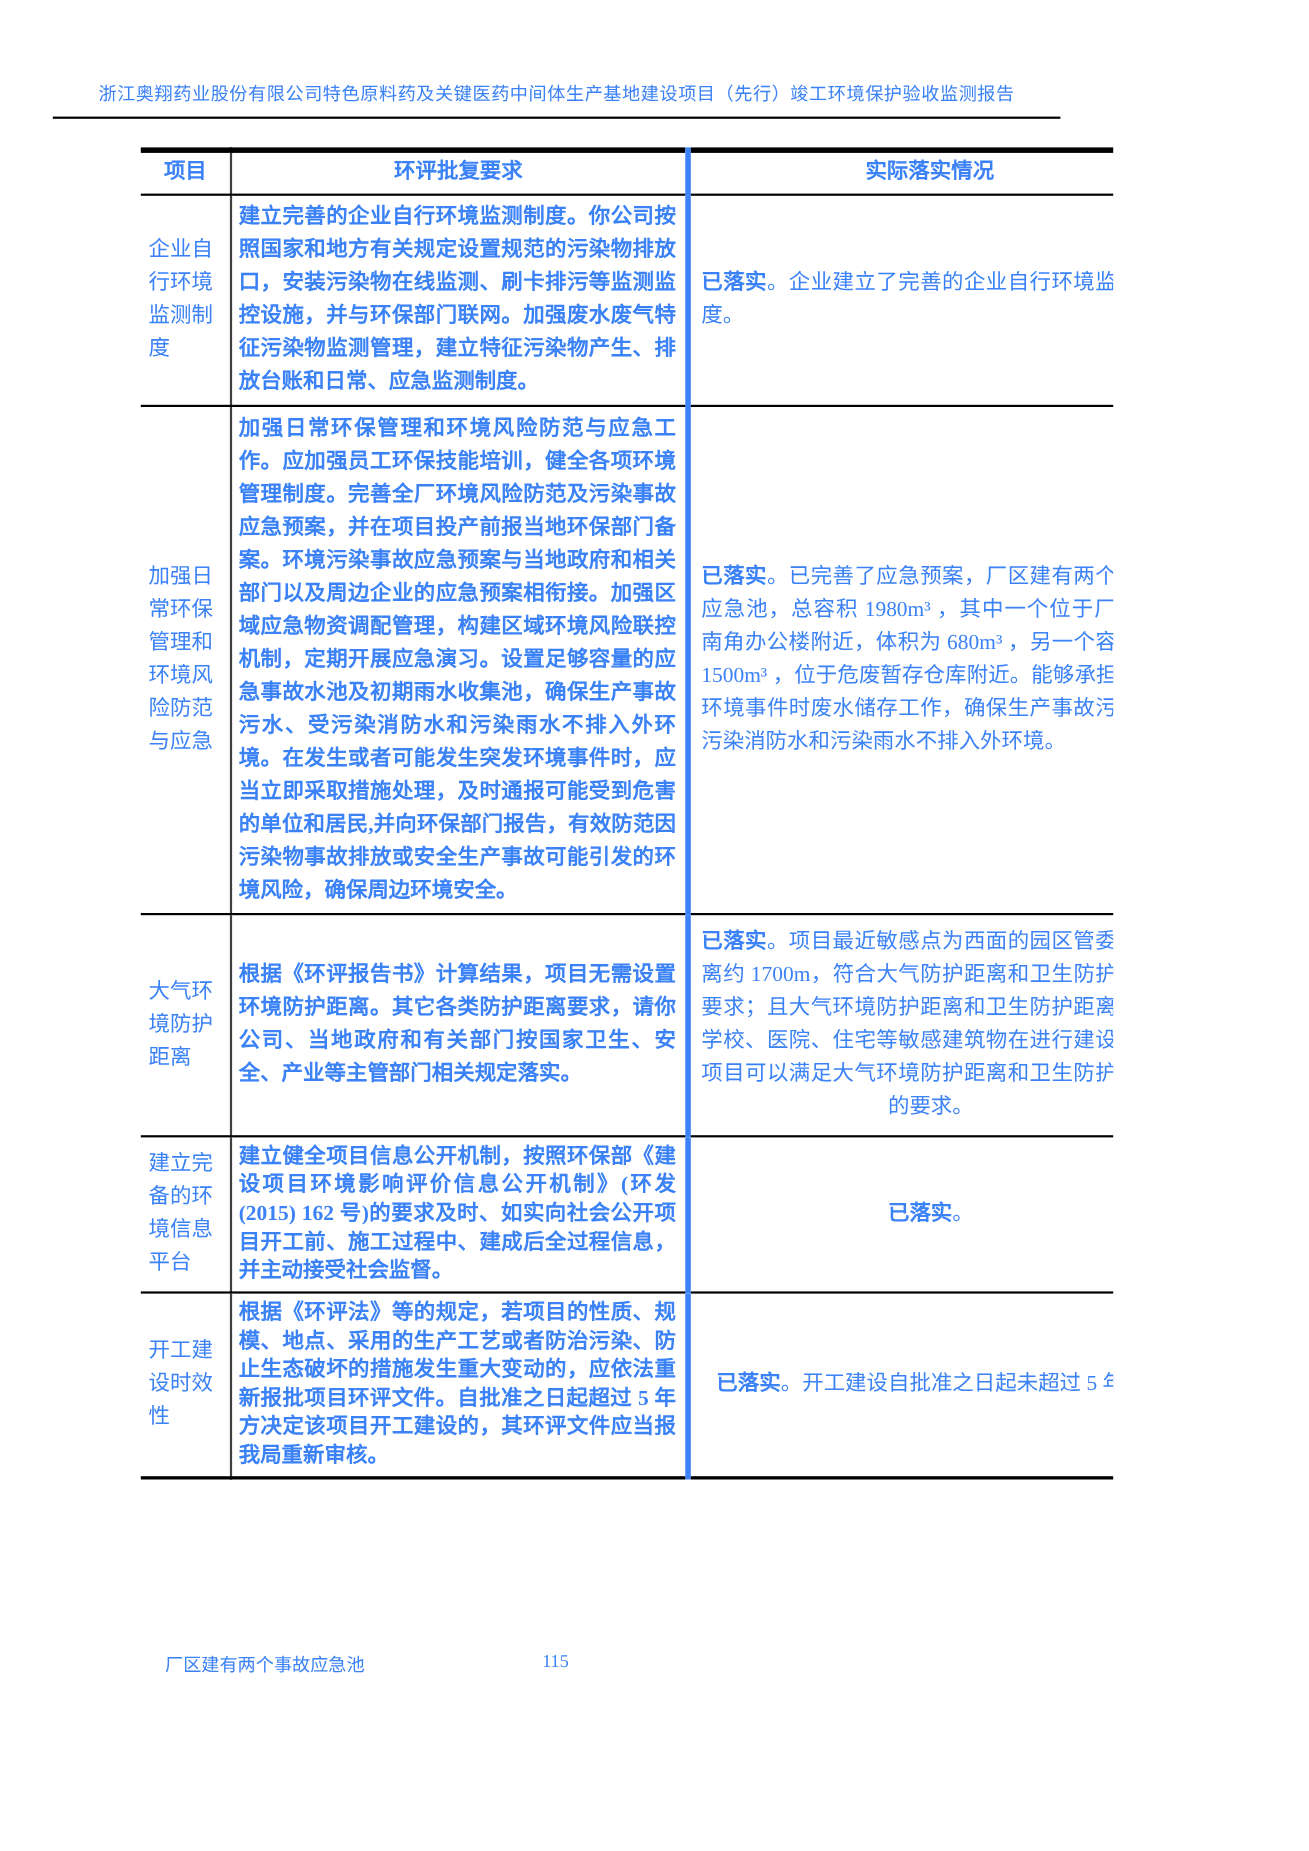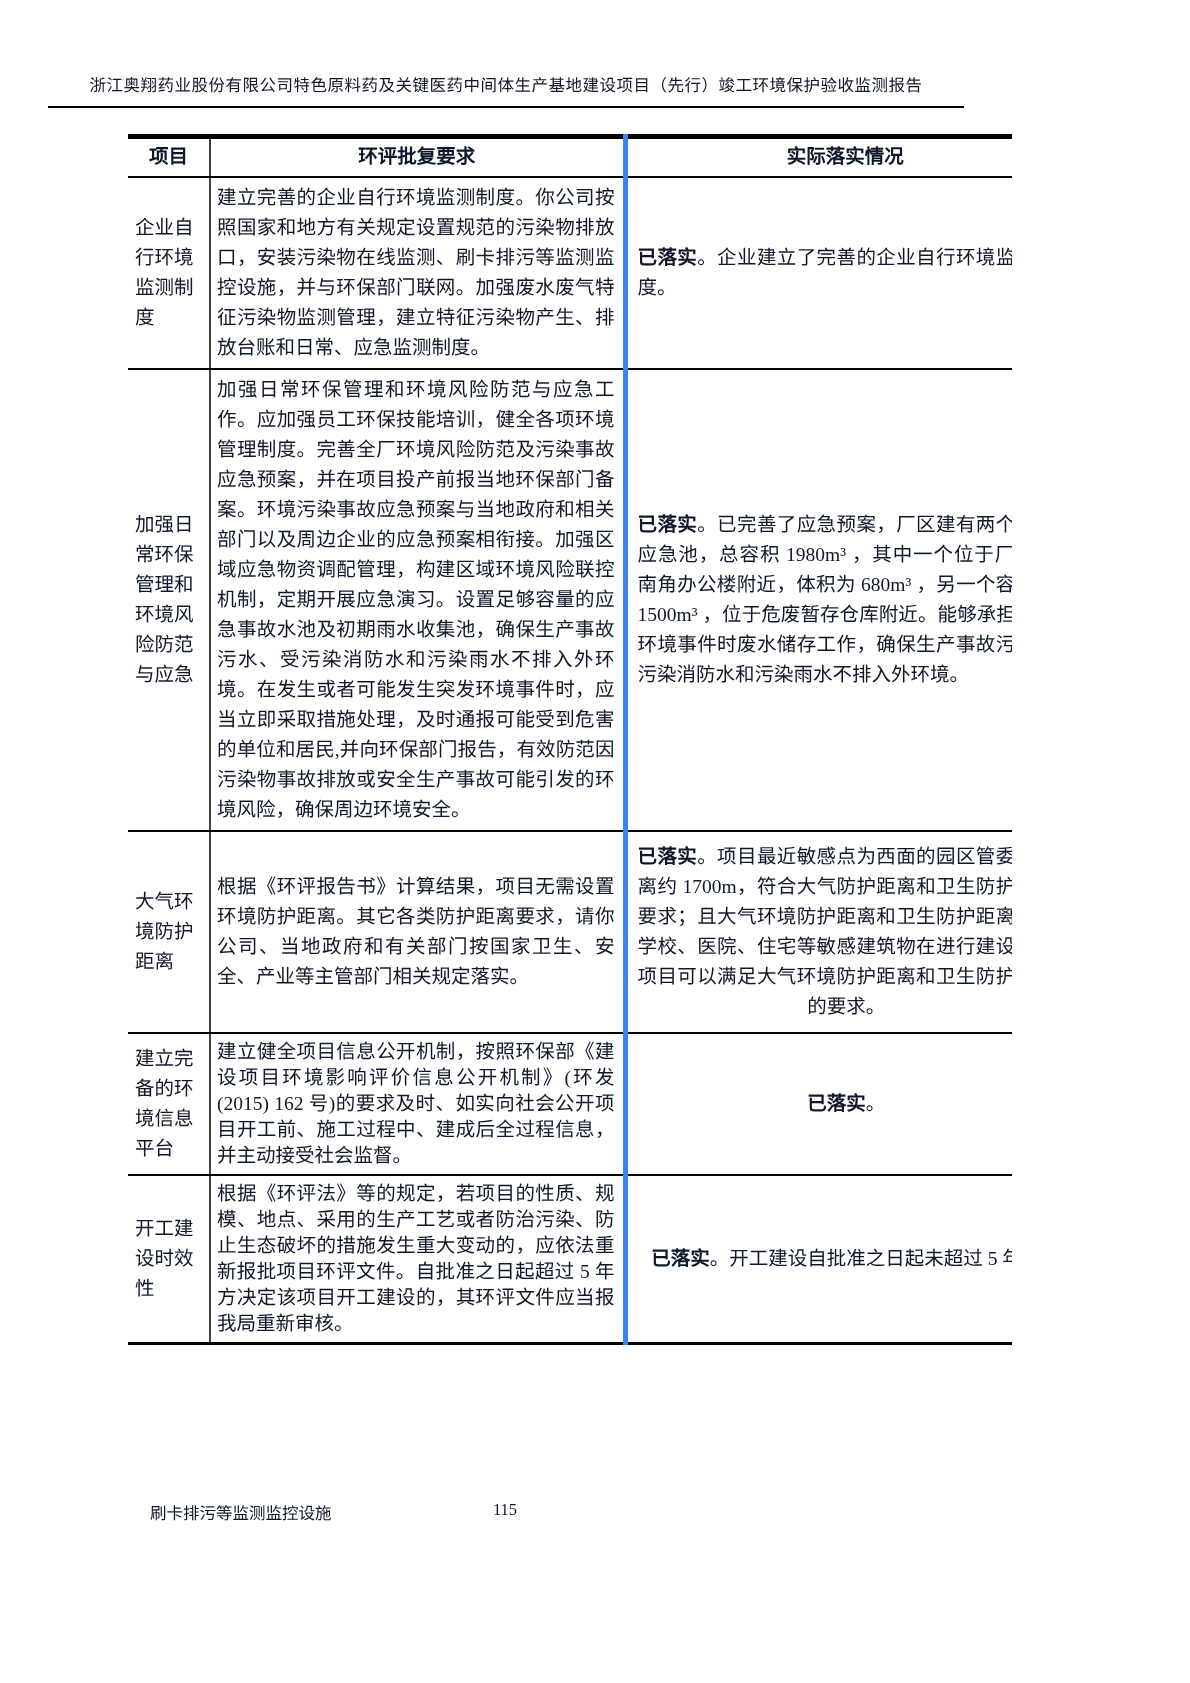--- a/index.html
+++ b/index.html
@@ -2,21 +2,21 @@
 <html lang="zh-CN"><head>
 <meta charset="utf-8">
 <style>
   * { margin:0; padding:0; box-sizing:border-box; }
   html,body { background:#ffffff; }
   .page {
     position:relative;
     width:1012px; height:1683px;
     background:#ffffff;
     font-family:"Liberation Serif","DejaVu Serif",serif;
-    color:#0f172a;
+    color:#3b82f6;
     overflow:hidden;
   }
   .doc-header {
     margin:0 48px;
     padding-top:72px;
     padding-bottom:10px;
     border-bottom:2px solid #000;
     text-align:center;
   }
   .doc-header .title {
@@ -43,20 +43,21 @@
   }
   th { height:40px; font-weight:bold; text-align:center; }
   td.item-cell, th.item-cell { border-right:2px solid #404040; }
   td.req-cell, th.req-cell { border-right:5px solid #3b82f6; }
   td.item-cell {
     padding:4px 7px;
   }
   td.req-cell {
     text-align:justify;
     padding:5px 8px 5px 6px;
+    font-weight:bold;
   }
   td.status-cell {
     padding:5px 8px 5px 10px;
   }
   .st-left   { text-align:justify; }
   .st-center { text-align:center; }
   .st-center-last { text-align:justify; text-align-last:center; }
   .status-label { font-weight:bold; }
   tr.row-1 td { height:188px; }
   tr.row-2 td { height:118px; }
@@ -128,17 +129,17 @@
         <td class="item-cell">开工建设时效性</td>
         <td class="req-cell">根据《环评法》等的规定，若项目的性质、规模、地点、采用的生产工艺或者防治污染、防止生态破坏的措施发生重大变动的，应依法重新报批项目环评文件。自批准之日起超过 5 年方决定该项目开工建设的，其环评文件应当报我局重新审核。</td>
         <td class="status-cell st-center-last">
           <span class="status-label">已落实</span><span>。开工建设自批准之日起未超过 5 年。</span>
         </td>
       </tr>
     </tbody>
   </table>
 
   <div class="doc-footer">
-    <span class="org">刷卡排污等监测监控设施</span>
+    <span class="org">厂区建有两个事故应急池</span>
     <span class="pageno">115</span>
   </div>
 
 </div>
 
 </body></html>

